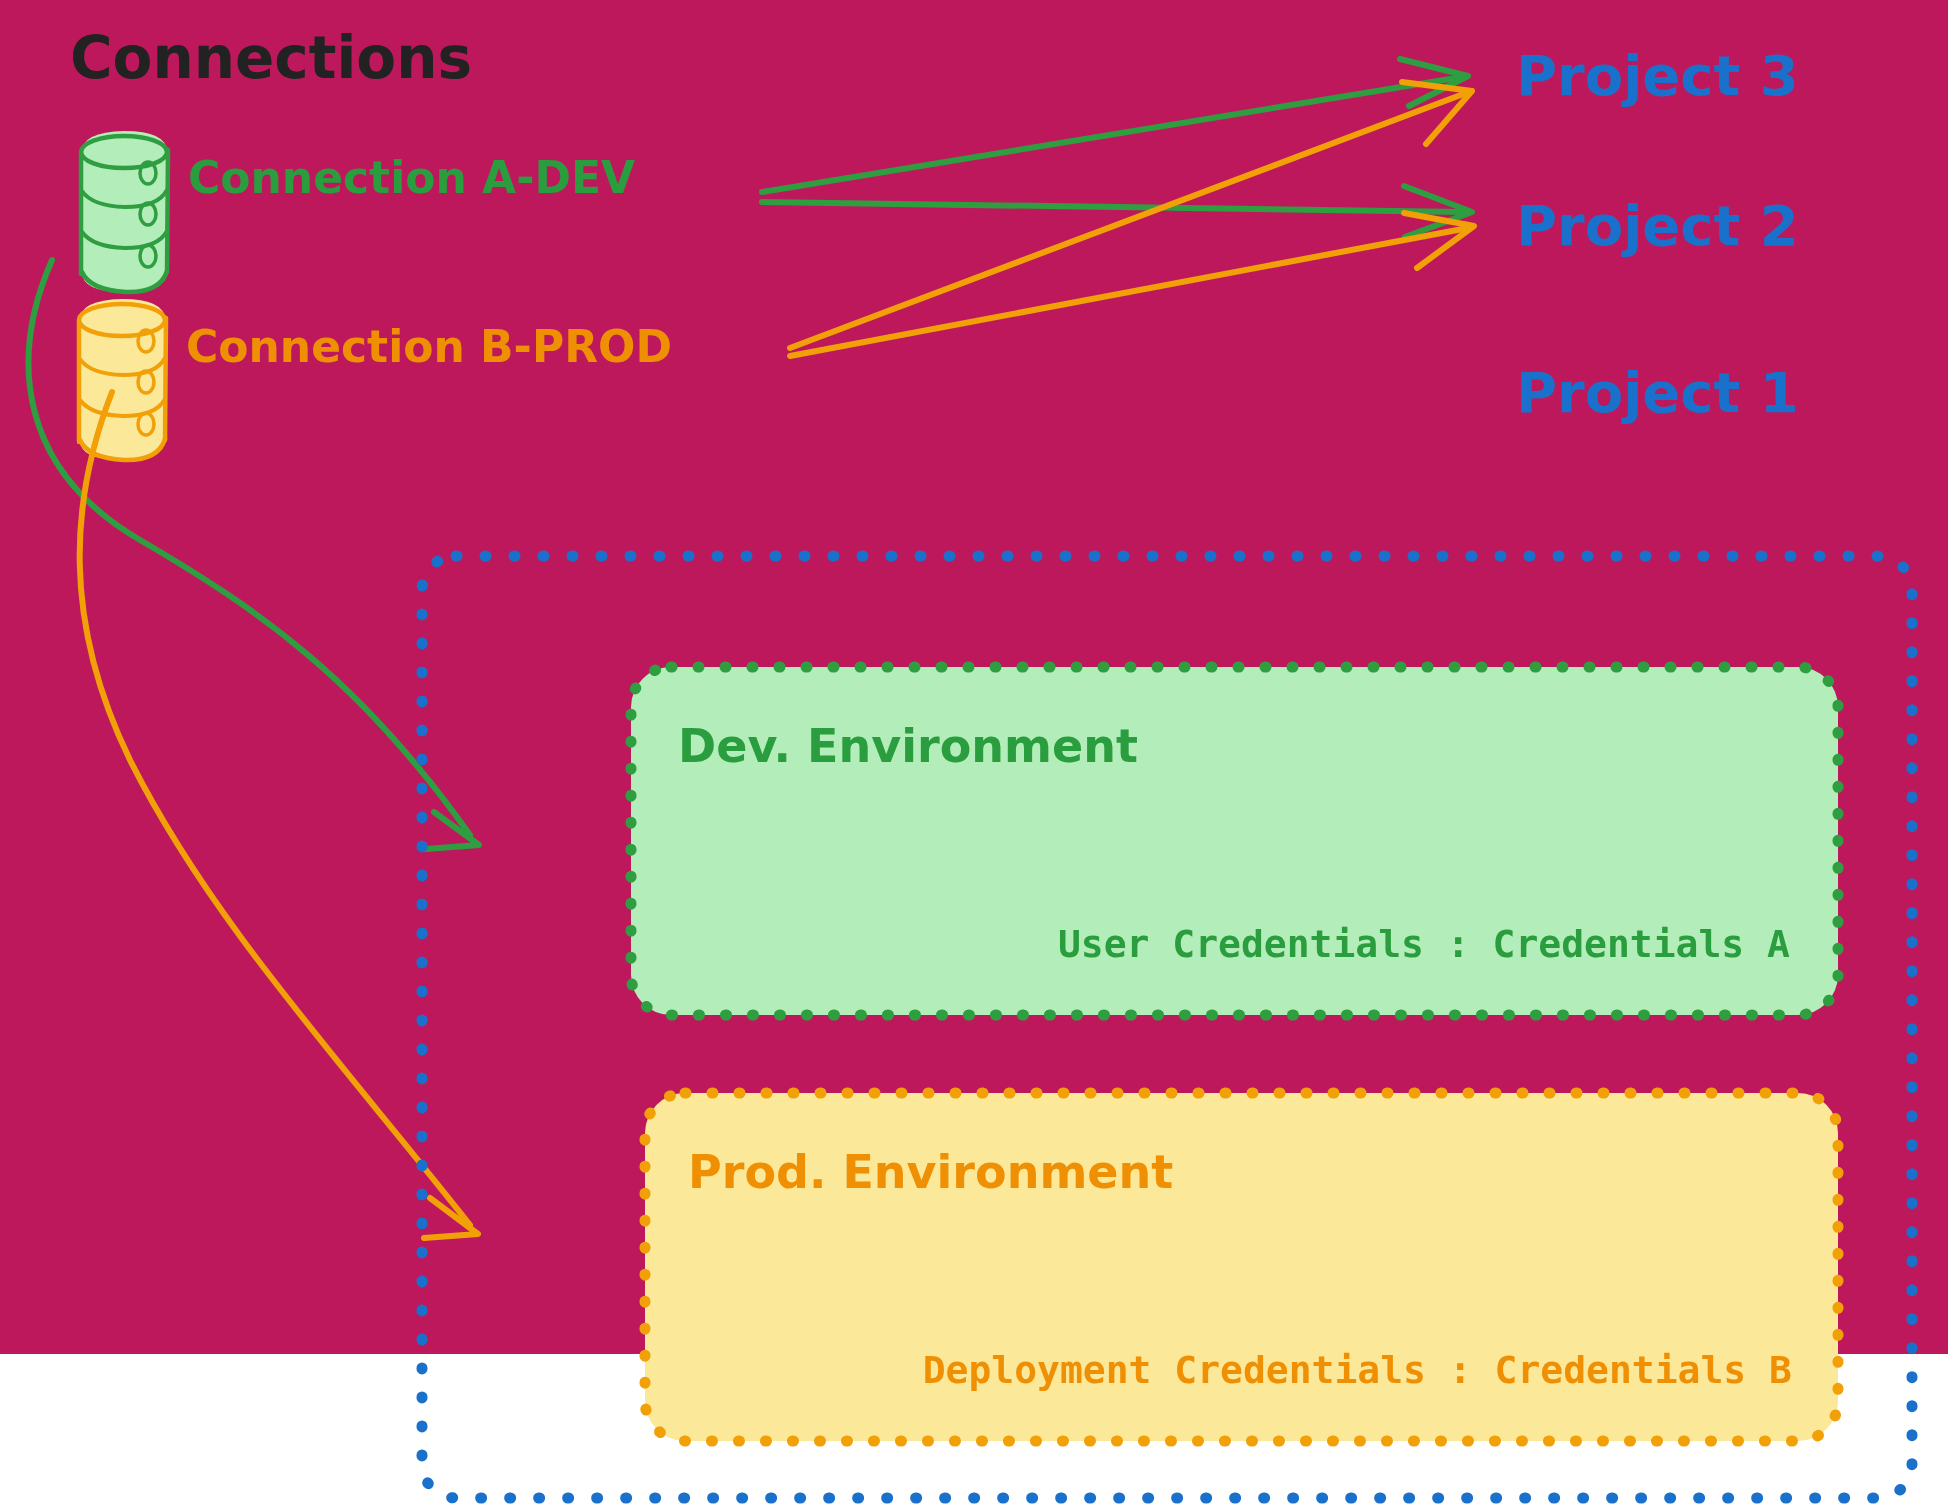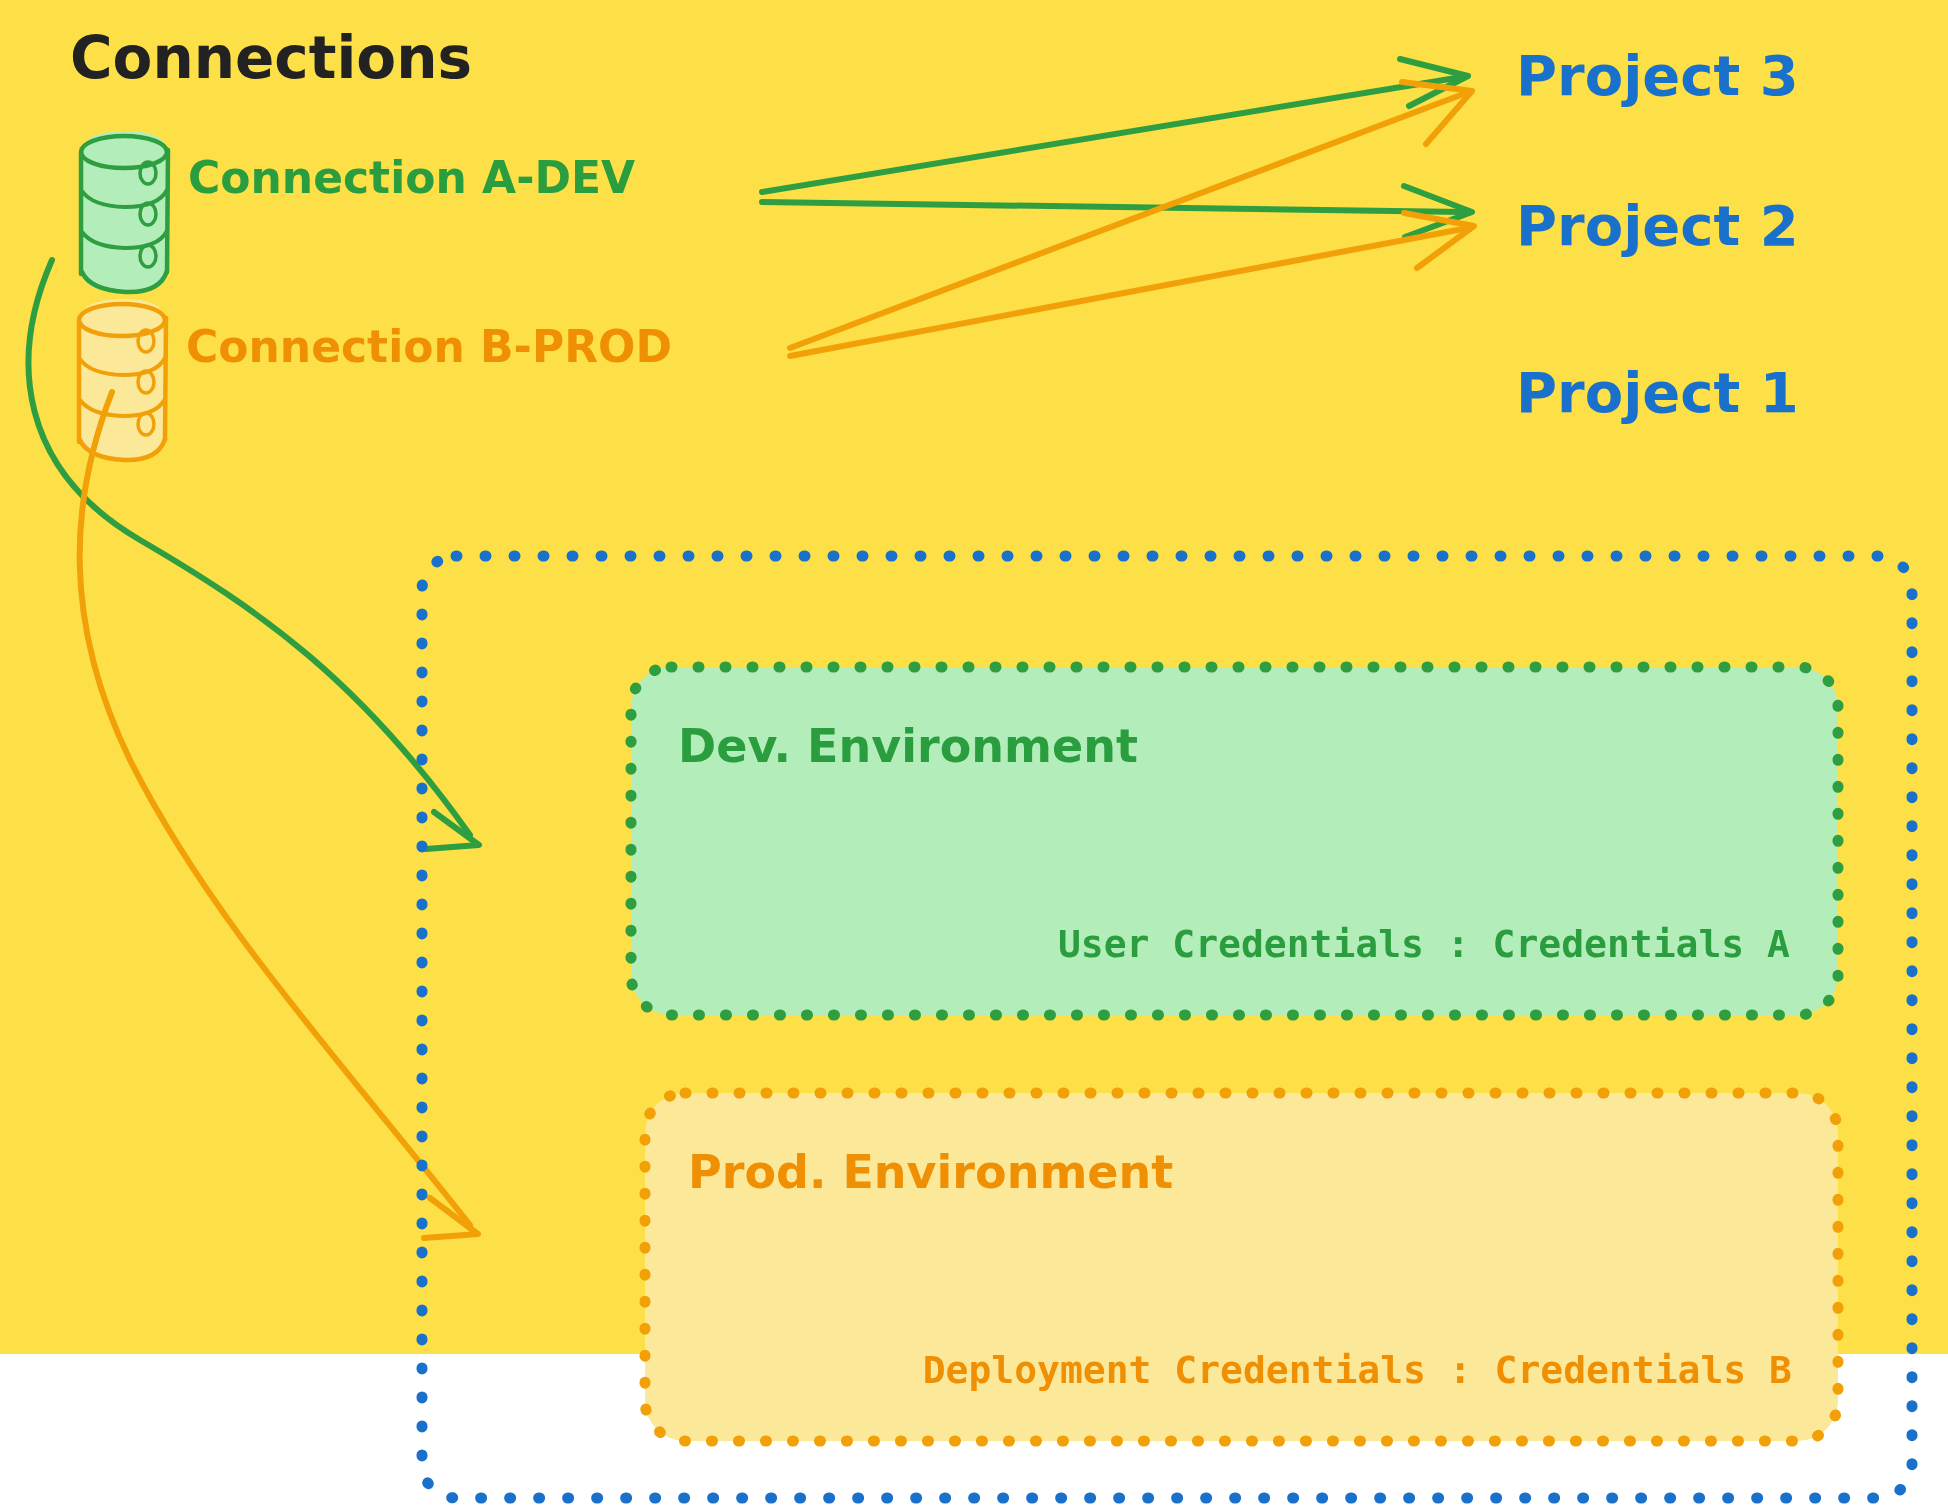--- a/index.html
+++ b/index.html
@@ -1,17 +1,17 @@
 <!DOCTYPE html>
 <html><head>
 <meta charset="utf-8">
 <style>
   html,body{margin:0;padding:0;background:#ffffff;}
   body{width:1948px;height:1506px;overflow:hidden;font-family:"DejaVu Sans",sans-serif;}
-  #stage{position:relative;width:1948px;height:1354px;background:#fde047;}
+  #stage{position:relative;width:1948px;height:1354px;background:#be185d;}
   svg#canvas{position:absolute;inset:0;width:1948px;height:1506px;}
   .hand{font-family:"DejaVu Sans",sans-serif;font-weight:700;}
   .mono{font-family:"DejaVu Sans Mono","Liberation Mono",monospace;font-weight:700;}
   text{white-space:pre;}
 </style>
 </head>
 <body>
 
 <div id="stage">
 <svg id="canvas" viewBox="0 0 1948 1506" xmlns="http://www.w3.org/2000/svg">

